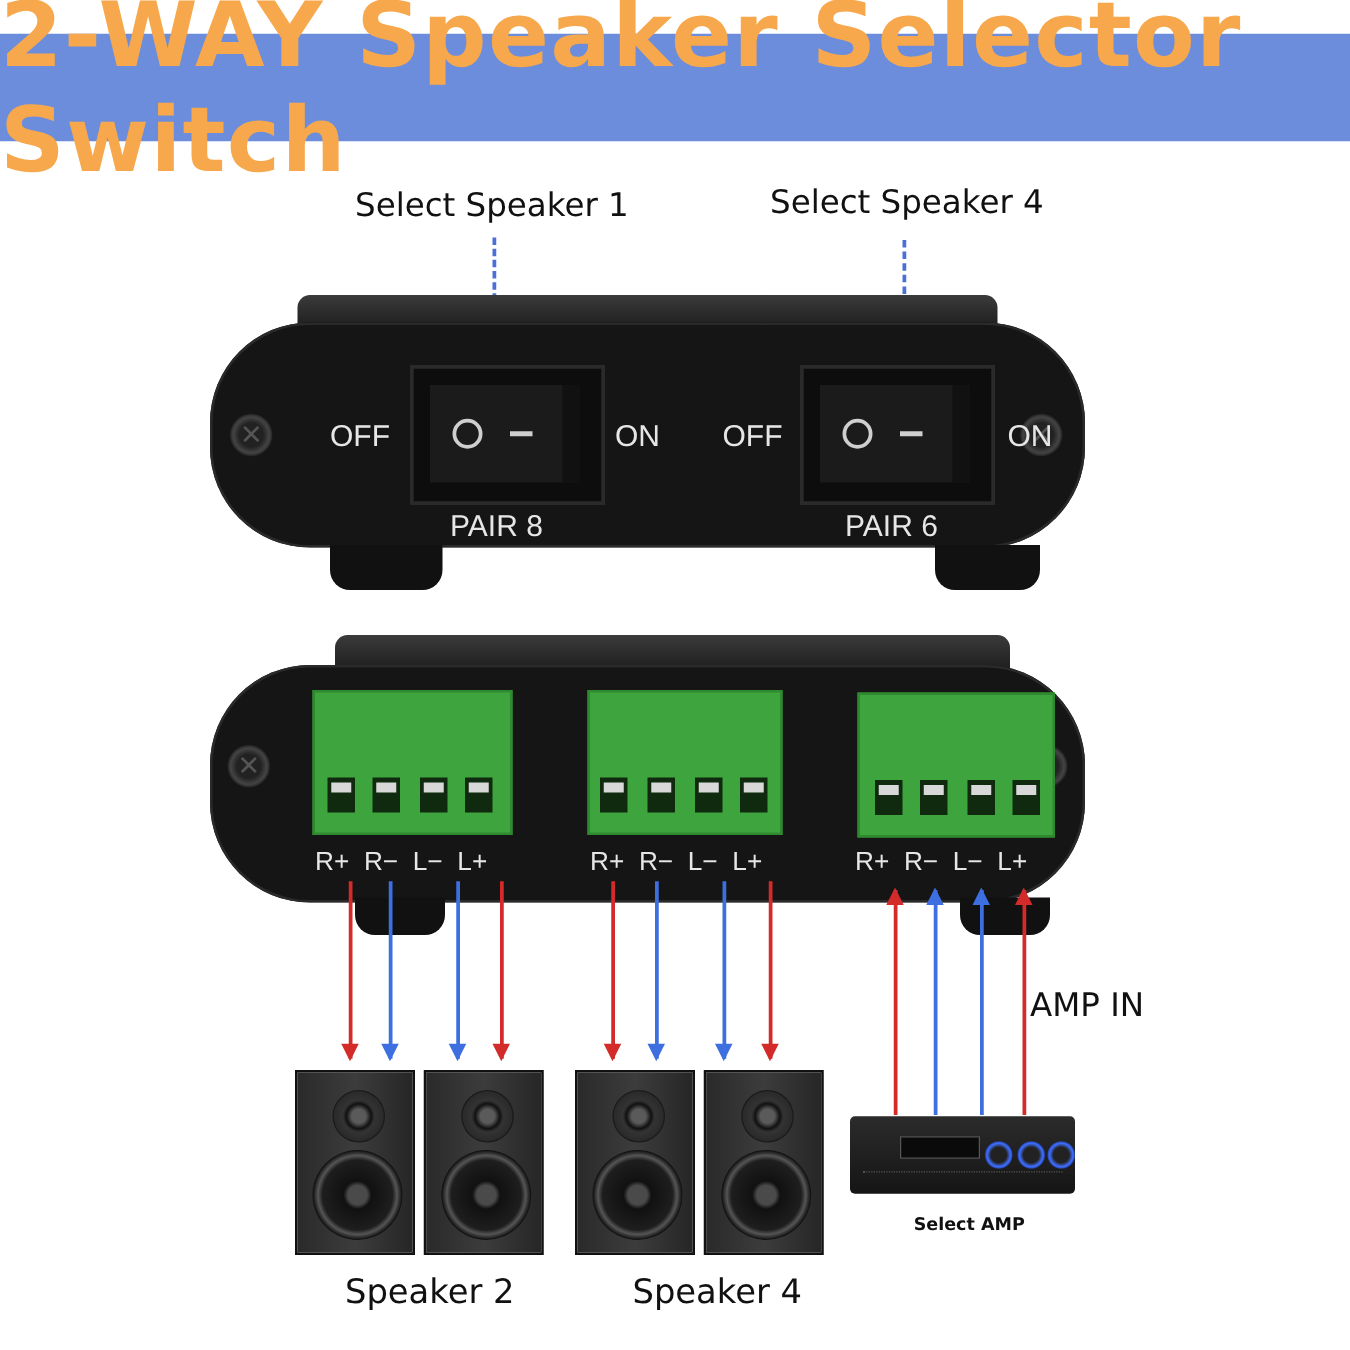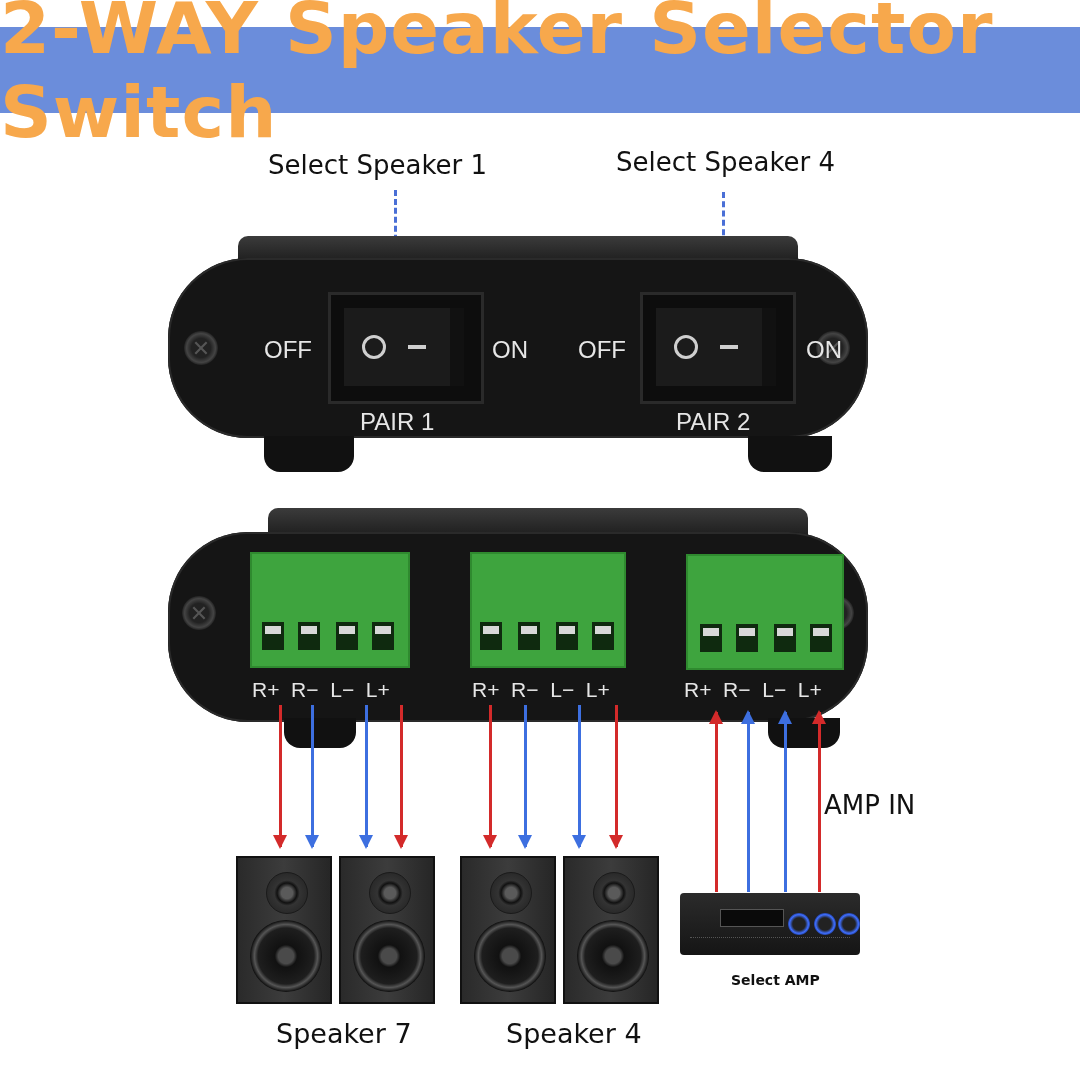--- a/index.html
+++ b/index.html
@@ -39,50 +39,50 @@
   .amp { background:linear-gradient(#2b2b2b,#151515); border-radius:4px; }
   .knob { width:22px; height:22px; border-radius:50%; background:radial-gradient(#222 40%, #3f6fff 60%, #0c1a55 80%); position:absolute; top:20px; }
 </style>
 </head>
 <body>
 
 <div class="abs banner">
   <span class="banner-title">2-WAY Speaker Selector Switch</span>
 </div>
 
-<div class="abs callout" style="left:268px;top:150px;">Select Speaker 1</div>
+<div class="abs callout" style="left:284px;top:150px;">Select Speaker 1</div>
 <div class="abs callout" style="left:616px;top:147px;">Select Speaker 4</div>
 <div class="abs dash" style="left:394px;top:190px;height:140px;"></div>
 <div class="abs dash" style="left:722px;top:192px;height:136px;"></div>
 
 <div class="abs" style="left:168px;top:236px;width:700px;height:240px;">
   <div class="abs top-face" style="left:70px;top:0;width:560px;height:26px;border-radius:10px 10px 0 0;"></div>
   <div class="abs panel" style="left:0;top:22px;width:700px;height:180px;"></div>
   <div class="abs foot" style="left:96px;top:200px;width:90px;height:36px;"></div>
   <div class="abs foot" style="left:580px;top:200px;width:84px;height:36px;"></div>
   <div class="abs screw" style="left:16px;top:95px;">✕</div>
   <div class="abs screw" style="left:648px;top:95px;">✕</div>
 
   <span class="abs lbl" style="left:96px;top:100px;">OFF</span>
   <div class="abs rocker-bezel" style="left:160px;top:56px;width:150px;height:106px;"></div>
   <div class="abs rocker" style="left:176px;top:72px;width:120px;height:78px;">
     <span class="sym-o"></span>
     <span class="sym-i"></span>
   </div>
   <span class="abs lbl" style="left:324px;top:100px;">ON</span>
-  <span class="abs lbl" style="left:192px;top:172px;">PAIR 1</span>
+  <span class="abs lbl" style="left:192px;top:172px;">PAIR 8</span>
 
   <span class="abs lbl" style="left:410px;top:100px;">OFF</span>
   <div class="abs rocker-bezel" style="left:472px;top:56px;width:150px;height:106px;"></div>
   <div class="abs rocker" style="left:488px;top:72px;width:120px;height:78px;">
     <span class="sym-o"></span>
     <span class="sym-i"></span>
   </div>
   <span class="abs lbl" style="left:638px;top:100px;">ON</span>
-  <span class="abs lbl" style="left:508px;top:172px;">PAIR 2</span>
+  <span class="abs lbl" style="left:508px;top:172px;">PAIR 6</span>
 </div>
 
 <div class="abs" style="left:168px;top:508px;width:700px;height:240px;">
   <div class="abs top-face" style="left:100px;top:0;width:540px;height:28px;border-radius:10px 10px 0 0;"></div>
   <div class="abs panel" style="left:0;top:24px;width:700px;height:190px;"></div>
   <div class="abs foot" style="left:116px;top:210px;width:72px;height:30px;"></div>
   <div class="abs foot" style="left:600px;top:210px;width:72px;height:30px;"></div>
   <div class="abs screw" style="left:14px;top:88px;">✕</div>
   <div class="abs screw" style="left:652px;top:88px;">✕</div>
 
@@ -153,21 +153,21 @@
   </div>
 <div class="abs spk" style="left:460px;top:856px;">
     <div class="tweeter"></div>
     <div class="woofer"></div>
   </div>
 <div class="abs spk" style="left:563px;top:856px;">
     <div class="tweeter"></div>
     <div class="woofer"></div>
   </div>
 
-<div class="abs caption" style="left:276px;top:1018px;">Speaker 7</div>
+<div class="abs caption" style="left:276px;top:1018px;">Speaker 2</div>
 <div class="abs caption" style="left:506px;top:1018px;">Speaker 4</div>
 
 <div class="abs amp" style="left:680px;top:893px;width:180px;height:62px;">
   <div class="abs" style="left:40px;top:16px;width:62px;height:16px;background:#0a0a0a;border:1px solid #555;"></div>
   <div class="knob" style="left:108px;"></div>
   <div class="knob" style="left:134px;"></div>
   <div class="knob" style="left:158px;"></div>
   <div class="abs" style="left:10px;top:44px;width:160px;height:6px;border-top:1px dotted #555;"></div>
 </div>
 <div class="abs" style="left:731px;top:972px;font-size:14px;font-weight:bold;color:#111;">Select AMP</div>

